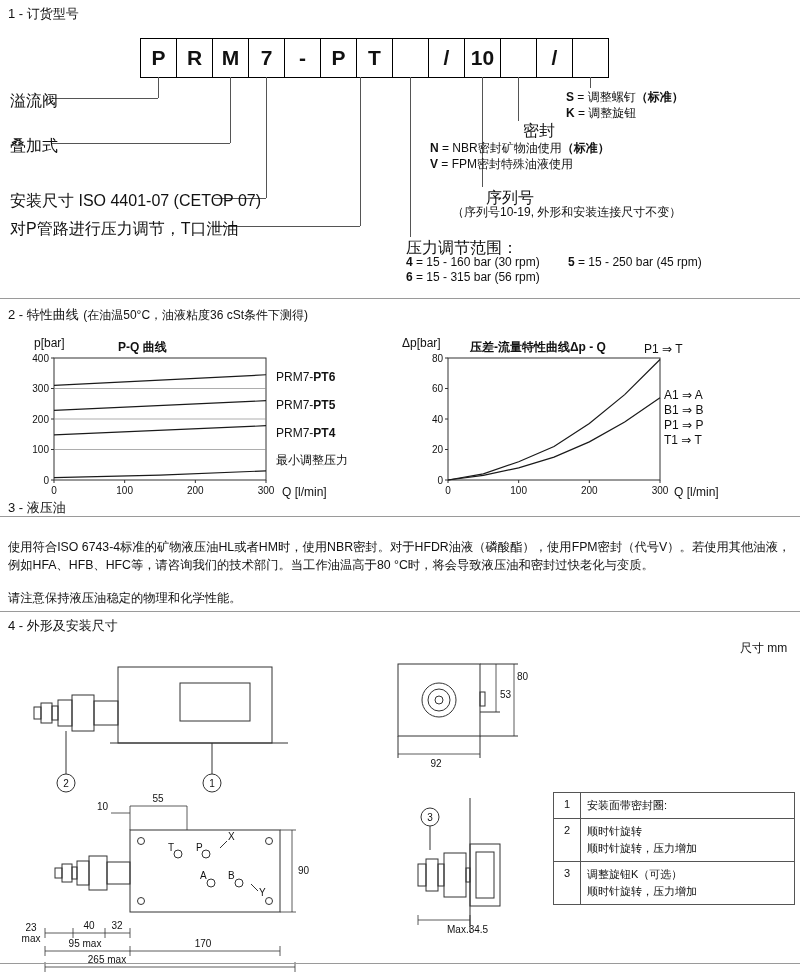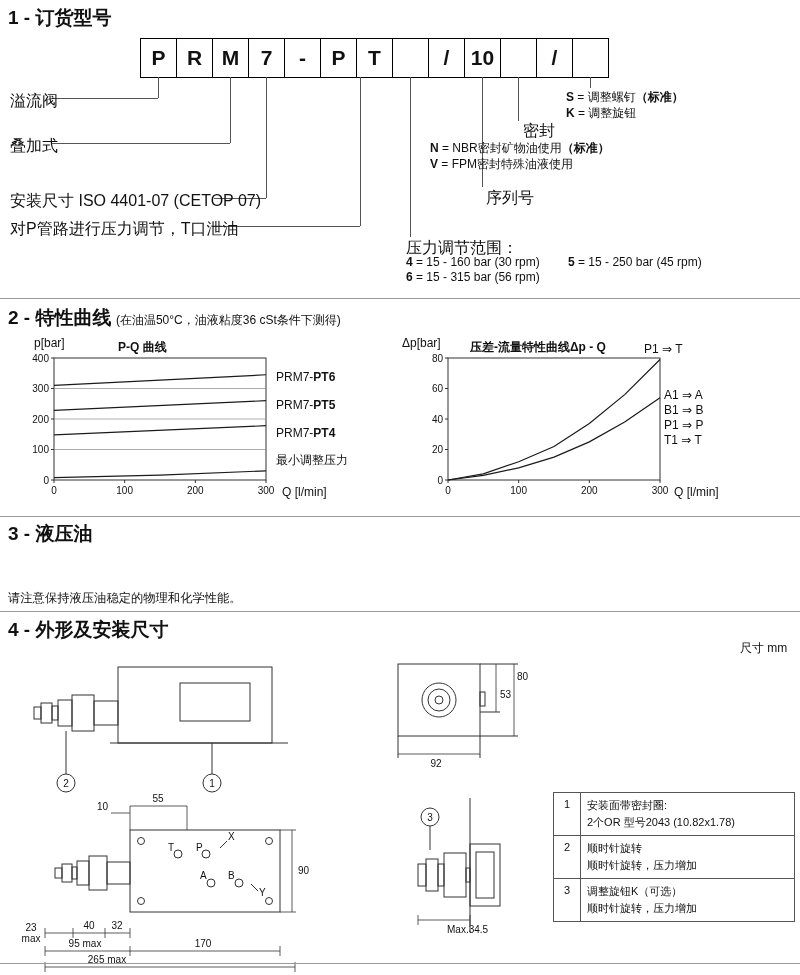--- a/index.html
+++ b/index.html
@@ -1,19 +1,19 @@
 <!DOCTYPE html>
 <html><head>
 <meta charset="utf-8">
 <style>
   html,body{margin:0;padding:0;background:#fff}
   #page{position:relative;width:800px;height:975px;background:#fff;color:#111;
         font-family:"Liberation Sans","DejaVu Sans",sans-serif;overflow:hidden}
   .abs{position:absolute}
-  .h1{font-weight:bold;font-size:19px}
+  .h1{font-weight:normal;font-size:13px}
   .t12{font-size:16px}
   .t11{font-size:12px}
   .b{font-weight:bold}
   .rule{position:absolute;left:0;width:800px;height:1px;background:#9a9a9a}
   .codes{position:absolute;left:140px;top:38px;display:flex}
   .cb{width:35px;height:38px;border:1px solid #000;margin-left:-1px;display:flex;
       align-items:center;justify-content:center;font-size:21px;font-weight:bold;background:#fff}
   .cb:first-child{margin-left:0}
   .vl{position:absolute;width:1px;background:#555}
   .hl{position:absolute;height:1px;background:#555}
@@ -74,20 +74,21 @@
     <b>K</b><span> = 调整旋钮</span>
   </div>
   <div class="abs t12" style="left:523px;top:121px">密封</div>
   <div class="abs t11" style="left:430px;top:140px">
     <b>N</b><span> = NBR密封矿物油使用</span><b>（标准）</b>
   </div>
   <div class="abs t11" style="left:430px;top:156px">
     <b>V</b><span> = FPM密封特殊油液使用</span>
   </div>
   <div class="abs t12" style="left:486px;top:188px">序列号</div>
+  <div class="abs t11" style="left:452px;top:204px">（序列号10-19, 外形和安装连接尺寸不变）</div>
   <div class="abs t12" style="left:406px;top:238px">压力调节范围：</div>
   <div class="abs t11" style="left:406px;top:255px">
     <b>4</b> <span>=  15 - 160 bar (30 rpm)</span>
   </div>
   <div class="abs t11" style="left:568px;top:255px">
     <b>5</b> <span>=  15 - 250 bar (45 rpm)</span>
   </div>
   <div class="abs t11" style="left:406px;top:270px">
     <b>6</b> <span>=  15 - 315 bar (56 rpm)</span>
   </div>
@@ -168,21 +169,22 @@
     </svg>
   <div class="abs t11" style="left:644px;top:342px">P1 ⇒ T</div>
   <div class="abs t11" style="left:664px;top:388px">A1 ⇒ A</div>
   <div class="abs t11" style="left:664px;top:403px">B1 ⇒ B</div>
   <div class="abs t11" style="left:664px;top:418px">P1 ⇒ P</div>
   <div class="abs t11" style="left:664px;top:433px">T1 ⇒ T</div>
   <div class="abs t11" style="left:674px;top:485px">Q [l/min]</div>
 
   <div class="rule" style="top:516px"></div>
 
-  <div class="abs h1" style="left:8px;top:521px">3 - 液压油</div>
+  <div class="abs h1" style="left:8px;top:499px">3 - 液压油</div>
+  <div class="abs para" style="left:8px;top:538px;width:786px">使用符合ISO 6743-4标准的矿物液压油HL或者HM时，使用NBR密封。对于HFDR油液（磷酸酯），使用FPM密封（代号V）。若使用其他油液，例如HFA、HFB、HFC等，请咨询我们的技术部门。当工作油温高于80 °C时，将会导致液压油和密封过快老化与变质。</div>
   <div class="abs para" style="left:8px;top:589px;width:786px">请注意保持液压油稳定的物理和化学性能。</div>
 
   <div class="rule" style="top:611px"></div>
 
   <div class="abs h1" style="left:8px;top:617px">4 - 外形及安装尺寸</div>
   <div class="abs t11" style="left:740px;top:640px">尺寸  mm</div>
 
   <svg style="left:30px;top:650px" width="300" height="150">
     <g stroke="#333" fill="none" stroke-width="1">
       <rect x="4" y="57" width="7" height="12"></rect>
@@ -299,21 +301,20 @@
     </g>
     <text x="28" y="33" text-anchor="middle" font-size="11">3</text>
     <text x="45" y="145">Max.34.5</text>
   </svg>
 
   <div class="s4-table" style="left:553px;top:792px">
     <div class="s4-row">
       <div class="s4-num">1</div>
       <div class="s4-cell">
         <div>安装面带密封圈:</div>
-        <div>2个OR 型号2043 (10.82x1.78)</div>
       </div>
     </div>
     <div class="s4-row">
       <div class="s4-num">2</div>
       <div class="s4-cell">
         <div>顺时针旋转</div>
         <div>顺时针旋转，压力增加</div>
       </div>
     </div>
     <div class="s4-row">

